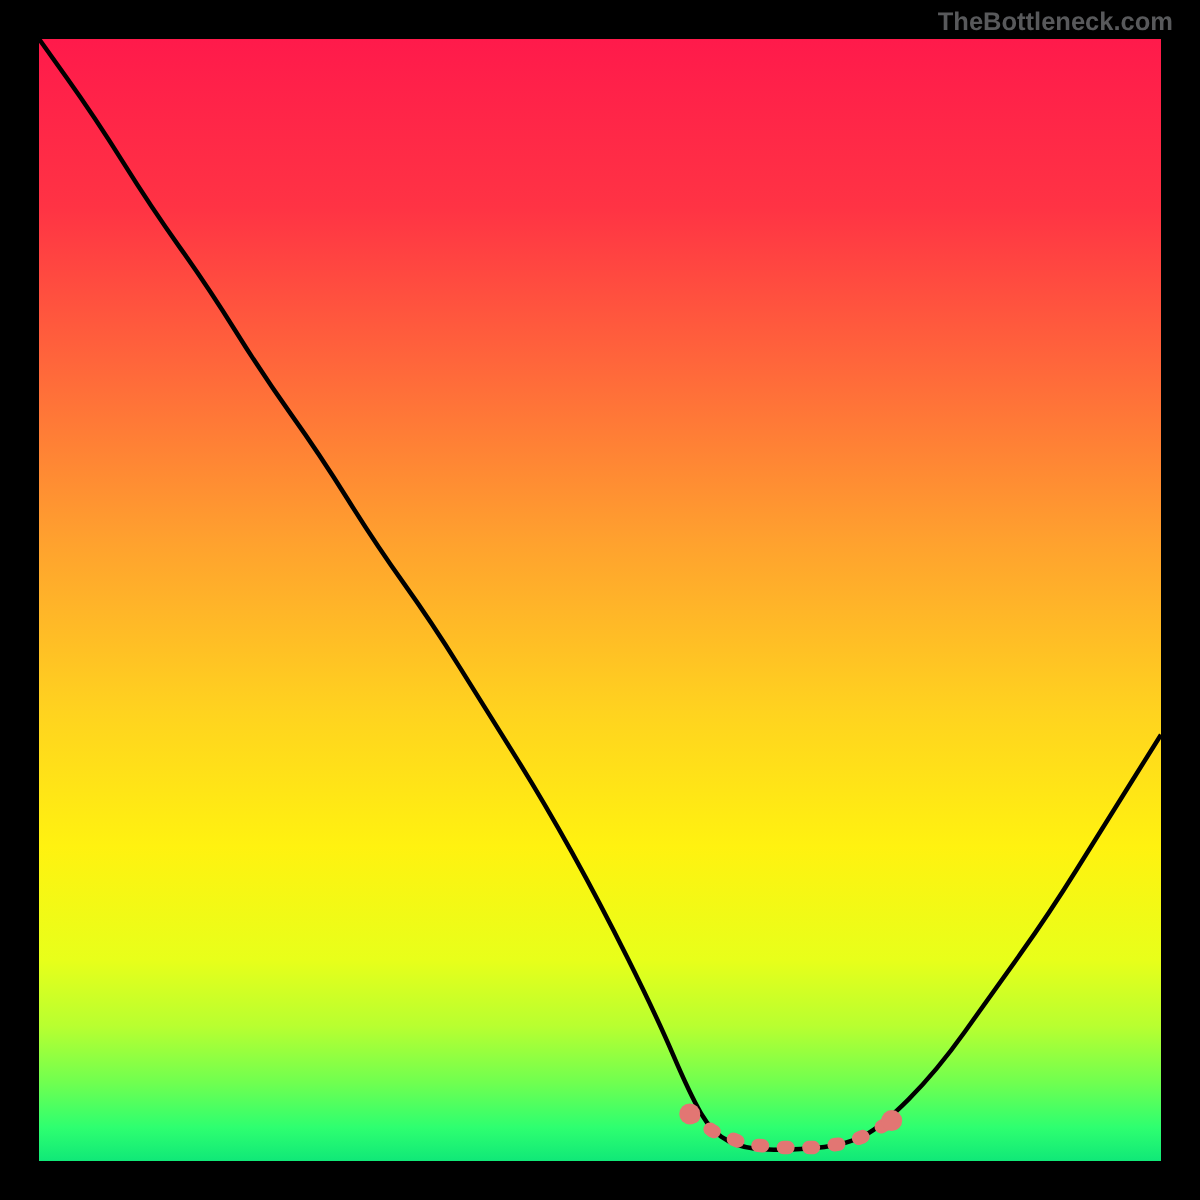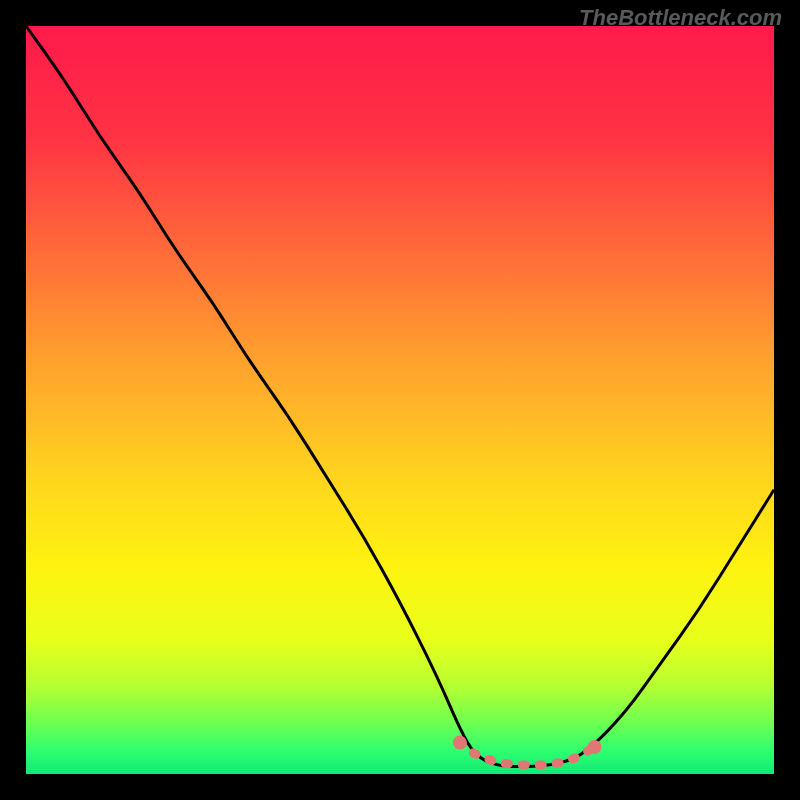--- a/index.html
+++ b/index.html
@@ -15,25 +15,24 @@
     width: 800px;
     height: 800px;
     background: #000;
     position: relative;
   }
   .watermark {
     position: absolute;
     top: 5px;
     right: 18px;
     font-family: Arial, sans-serif;
-    font-size: 22px;
+    font-size: 17px;
     font-weight: bold;
     color: #58595b;
     z-index: 10;
-    font-style: italic;
   }
   .plot-area {
     position: absolute;
     left: 26px;
     top: 26px;
     width: 748px;
     height: 748px;
     z-index: 1;
   }
   .plot-area svg {

